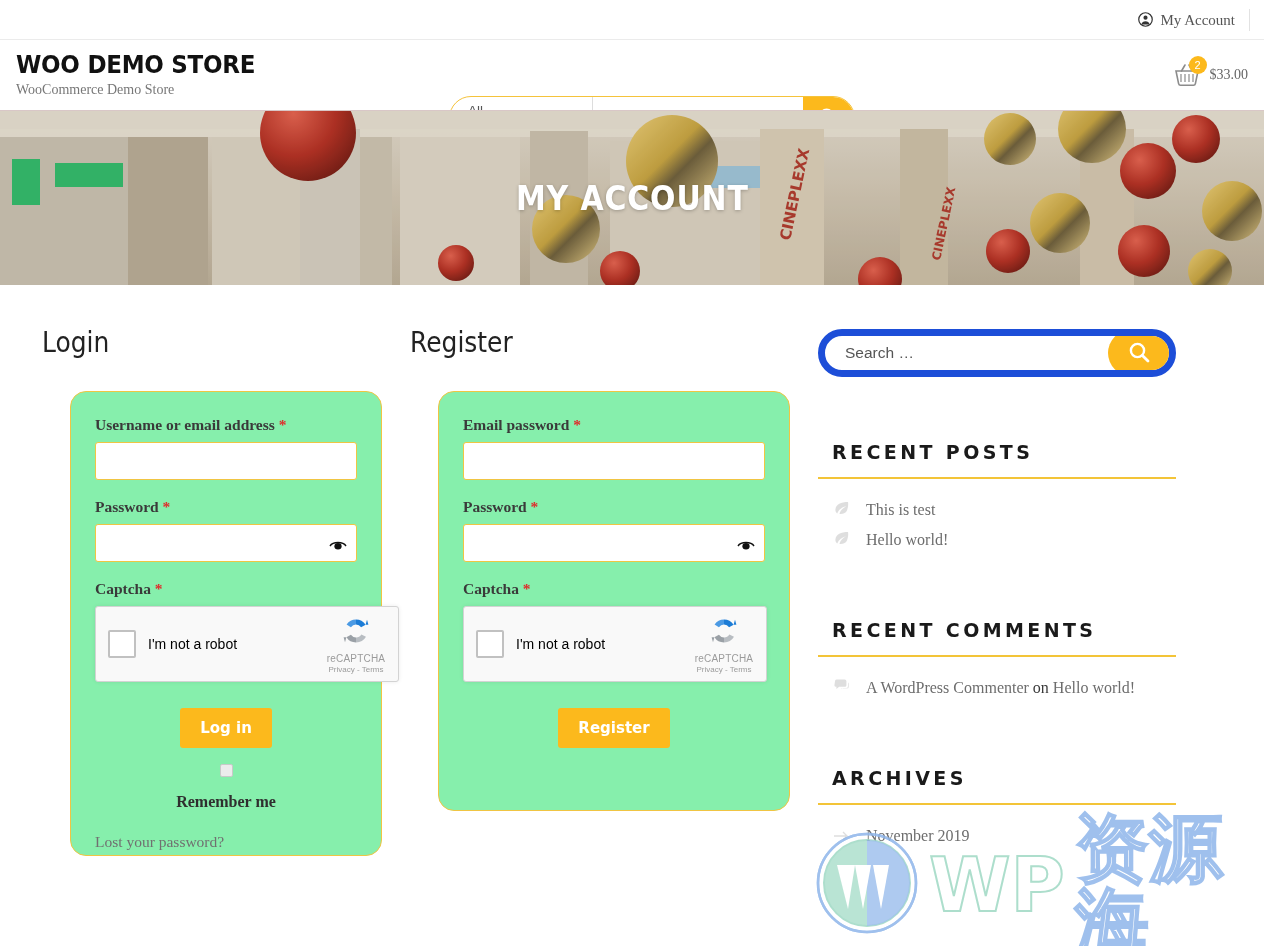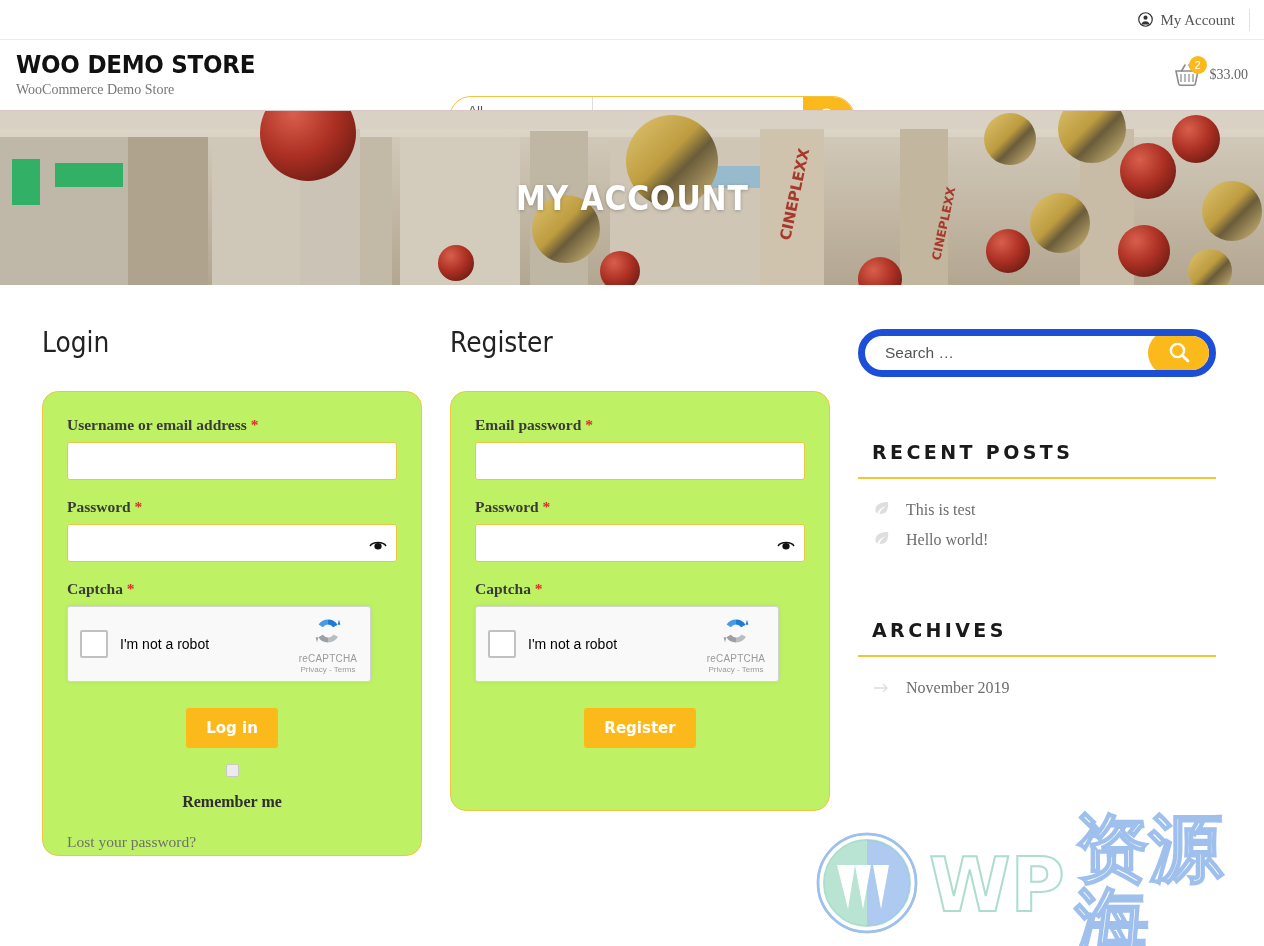--- a/index.html
+++ b/index.html
@@ -88,34 +88,34 @@
   .hero-photo { position:absolute; inset:0; background:#cfc3b4; }
   .hero-title {
     position:relative; z-index:3; color:#fff;
     font-family:"DejaVu Sans", sans-serif;
     font-weight:bold; font-size:34px; letter-spacing:1px;
     transform:scaleX(0.88); text-shadow:0 1px 4px rgba(0,0,0,.25);
   }
 
   
   .content { display:flex; padding:40px 16px 0 16px; gap:0; }
-  .col-login { width:380px; margin-left:26px; }
+  .col-login { width:340px; margin-left:26px; }
   .col-reg   { width:380px; margin-left:28px; }
   .col-side  { width:380px; margin-left:28px; }
 
   .col-h {
     font-family:"DejaVu Sans", sans-serif;
     font-weight:normal; font-size:29px; color:#222;
     transform:scaleX(0.86); transform-origin:left center;
     margin:0 0 32px 0; letter-spacing:0px;
   }
 
   .formbox {
     border:1px solid #f0c543; border-radius:16px;
-    padding:24px; background:#bef264;
+    padding:24px; background:#86efac;margin-left:28px;
   }
   .formbox.login { height:465px; }
   .formbox.reg   { height:420px; }
 
   .flabel {
     font-size:15.5px; color:#3a3a3a; margin-bottom:8px;
     font-weight:bold; font-family:"Liberation Serif", serif;
   }
   .req { color:#e02b2b; font-weight:bold; }
   .finput {
@@ -497,20 +497,39 @@
             <span class="li-ico">
               <svg width="16" height="14" viewBox="0 0 16 14">
                   <path d="M14 1C7 1 2 3 1.4 8.4c-.2 1.7.6 3.2 1.8 4 1.6-4 5-6.4 9-7.2-3.2 1.6-5.6 4-6.8 7.6 2.6.6 5.6-.4 7.2-2.6C13.8 7.6 14.6 4 14 1z" fill="#b7b7b7"></path>
                 </svg>
             </span>
             <span class="link">Hello world!</span>
           </li>
         </ul>
       </div>
 
+      <div class="widget">
+        <h3 class="widget-title">RECENT COMMENTS</h3>
+        <div class="widget-rule"></div>
+        <ul class="widget-list">
+          <li>
+            <span class="li-ico">
+              <svg width="17" height="14" viewBox="0 0 17 14">
+                  <path d="M1 2.2A1.6 1.6 0 0 1 2.6.6h8.2a1.6 1.6 0 0 1 1.6 1.6v4a1.6 1.6 0 0 1-1.6 1.6H5.2L2.4 10V7.8h-.4A1.6 1.6 0 0 1 .4 6.2z" fill="#b7b7b7"></path>
+                  <path d="M7 9.4h6.4a1.6 1.6 0 0 0 1.6-1.6V5a1.6 1.6 0 0 0-1-1.5v2.9A2.6 2.6 0 0 1 11.4 9H9.2l-1.5 1.3z" fill="#cfcfcf"></path>
+                </svg>
+            </span>
+            <span>
+              <span class="link">A WordPress Commenter</span>
+              <span style="color:#3a3a3a">on</span>
+              <span class="link-y">Hello world!</span>
+            </span>
+          </li>
+        </ul>
+      </div>
 
       <div class="widget">
         <h3 class="widget-title">ARCHIVES</h3>
         <div class="widget-rule"></div>
         <ul class="widget-list">
           <li>
             <span class="li-ico">
               <svg width="18" height="10" viewBox="0 0 18 10">
                   <path d="M0 5h13M9 1l4 4-4 4" fill="none" stroke="#b7b7b7" stroke-width="1.4"></path>
                 </svg>

